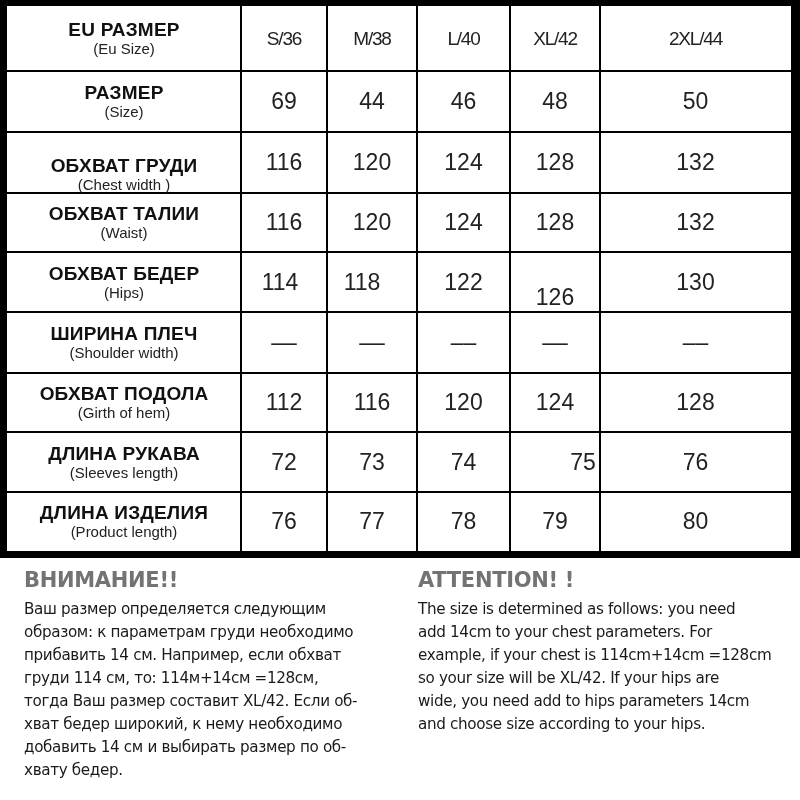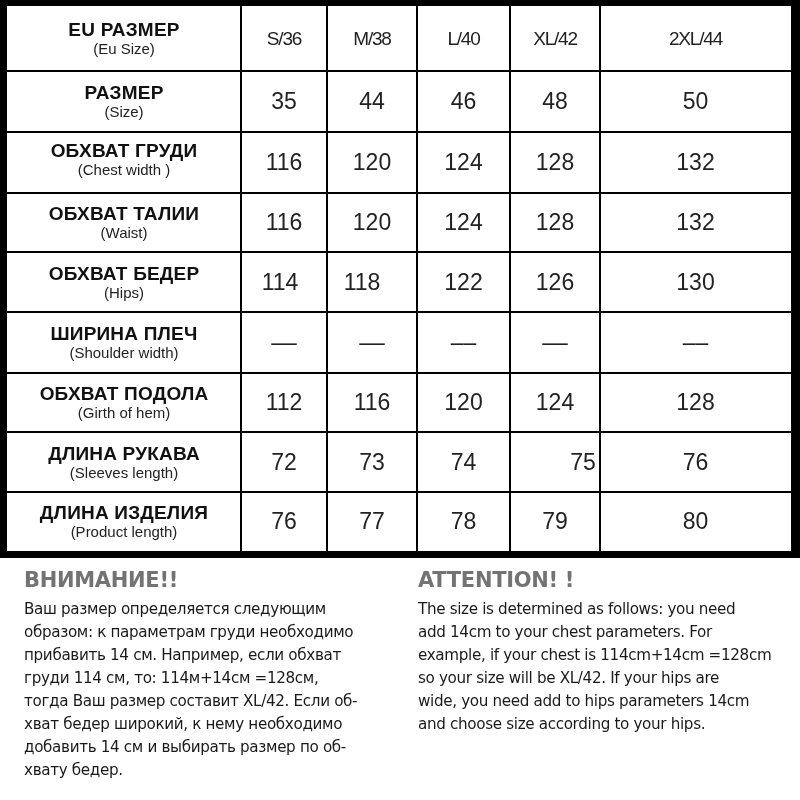--- a/index.html
+++ b/index.html
@@ -70,38 +70,38 @@
         <span class="hdr-val">2XL/44</span>
       </div>
       <div class="cell" style="left: 785px; top: 1px; height: 63px;">
         <span class="hdr-val"></span>
       </div>
       <div class="cell" style="left: 1px; top: 66px; width: 232px; height: 59px;">
         <span class="lbl-ru">РАЗМЕР</span>
         <span class="lbl-en">(Size)</span>
       </div>
       <div class="cell" style="left: 235px; top: 66px; width: 84px; height: 59px;">
-        <span class="val">35</span>
+        <span class="val">69</span>
       </div>
       <div class="cell" style="left: 321px; top: 66px; width: 88px; height: 59px;">
         <span class="val">44</span>
       </div>
       <div class="cell" style="left: 411px; top: 66px; width: 91px; height: 59px; border-radius: 27px;">
         <span class="val">46</span>
       </div>
       <div class="cell" style="left: 504px; top: 66px; width: 88px; height: 59px;">
         <span class="val">48</span>
       </div>
       <div class="cell" style="left: 594px; top: 66px; width: 189px; height: 59px;">
         <span class="val">50</span>
       </div>
       <div class="cell" style="left: 785px; top: 66px; height: 59px;">
         <span class="val"></span>
       </div>
-      <div class="cell" style="left: 1px; top: 124px; width: 232px; height: 59px;">
+      <div class="cell" style="left: 1px; top: 139px; width: 232px; height: 59px;">
         <span class="lbl-ru">ОБХВАТ ГРУДИ</span>
         <span class="lbl-en">(Chest width )</span>
       </div>
       <div class="cell" style="left: 235px; top: 127px; width: 84px; height: 59px;">
         <span class="val">116</span>
       </div>
       <div class="cell" style="left: 321px; top: 127px; width: 88px; height: 59px;">
         <span class="val">120</span>
       </div>
       <div class="cell" style="left: 411px; top: 127px; width: 91px; height: 59px;">
@@ -144,21 +144,21 @@
       </div>
       <div class="cell" style="left: 235px; top: 247px; width: 76px; height: 58px;">
         <span class="val">114</span>
       </div>
       <div class="cell" style="left: 321px; top: 247px; width: 68px; height: 58px;">
         <span class="val">118</span>
       </div>
       <div class="cell" style="left: 411px; top: 247px; width: 91px; height: 58px;">
         <span class="val">122</span>
       </div>
-      <div class="cell" style="left: 504px; top: 247px; width: 88px; height: 58px;">
+      <div class="cell" style="left: 504px; top: 247px; width: 88px; height: 58px; justify-content: flex-end;">
         <span class="val">126</span>
       </div>
       <div class="cell" style="left: 594px; top: 247px; width: 189px; height: 58px;">
         <span class="val">130</span>
       </div>
       <div class="cell" style="left: 785px; top: 247px; height: 58px;">
         <span class="val"></span>
       </div>
       <div class="cell" style="left: 1px; top: 307px; width: 232px; height: 59px;">
         <span class="lbl-ru">ШИРИНА ПЛЕЧ</span>

